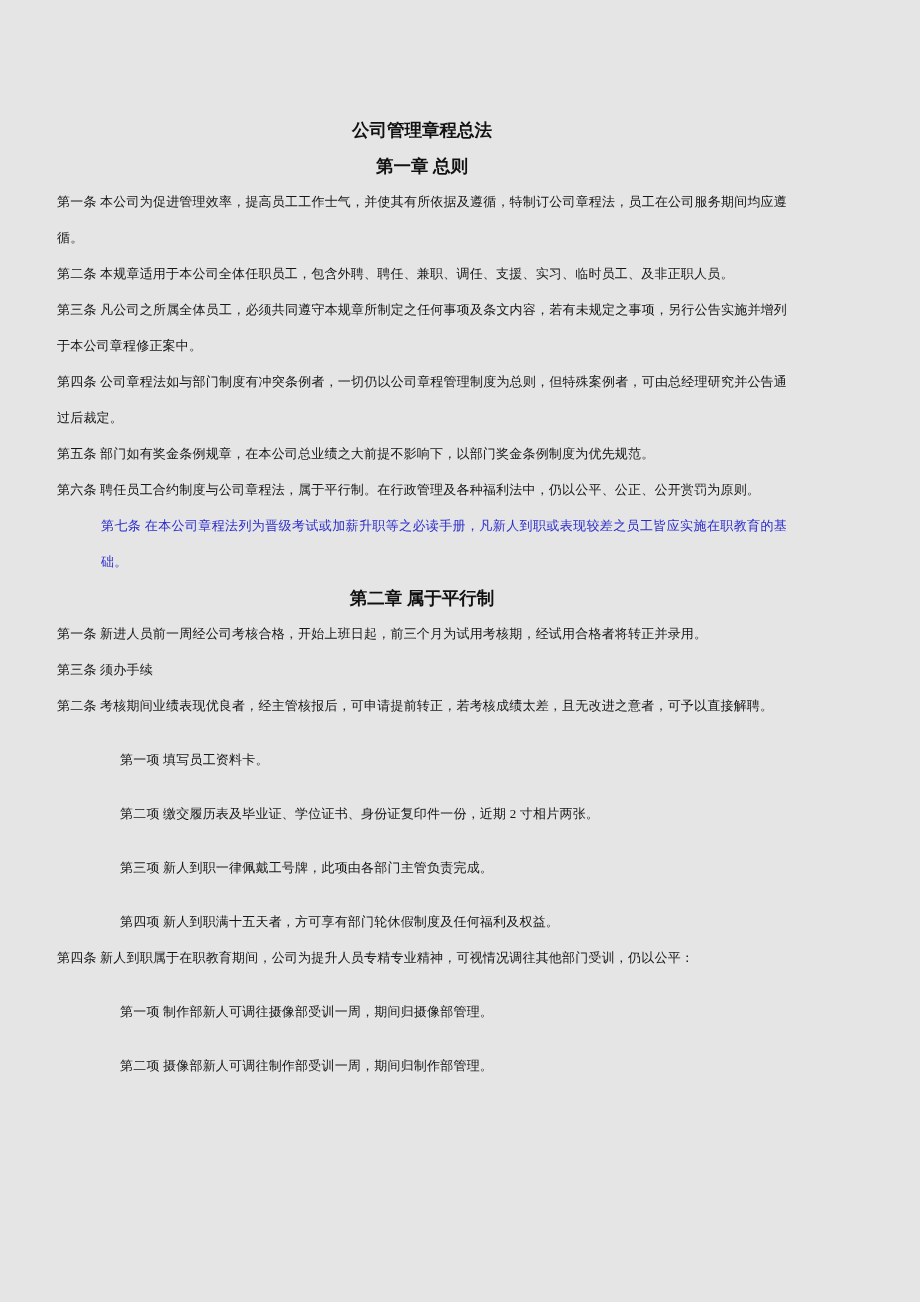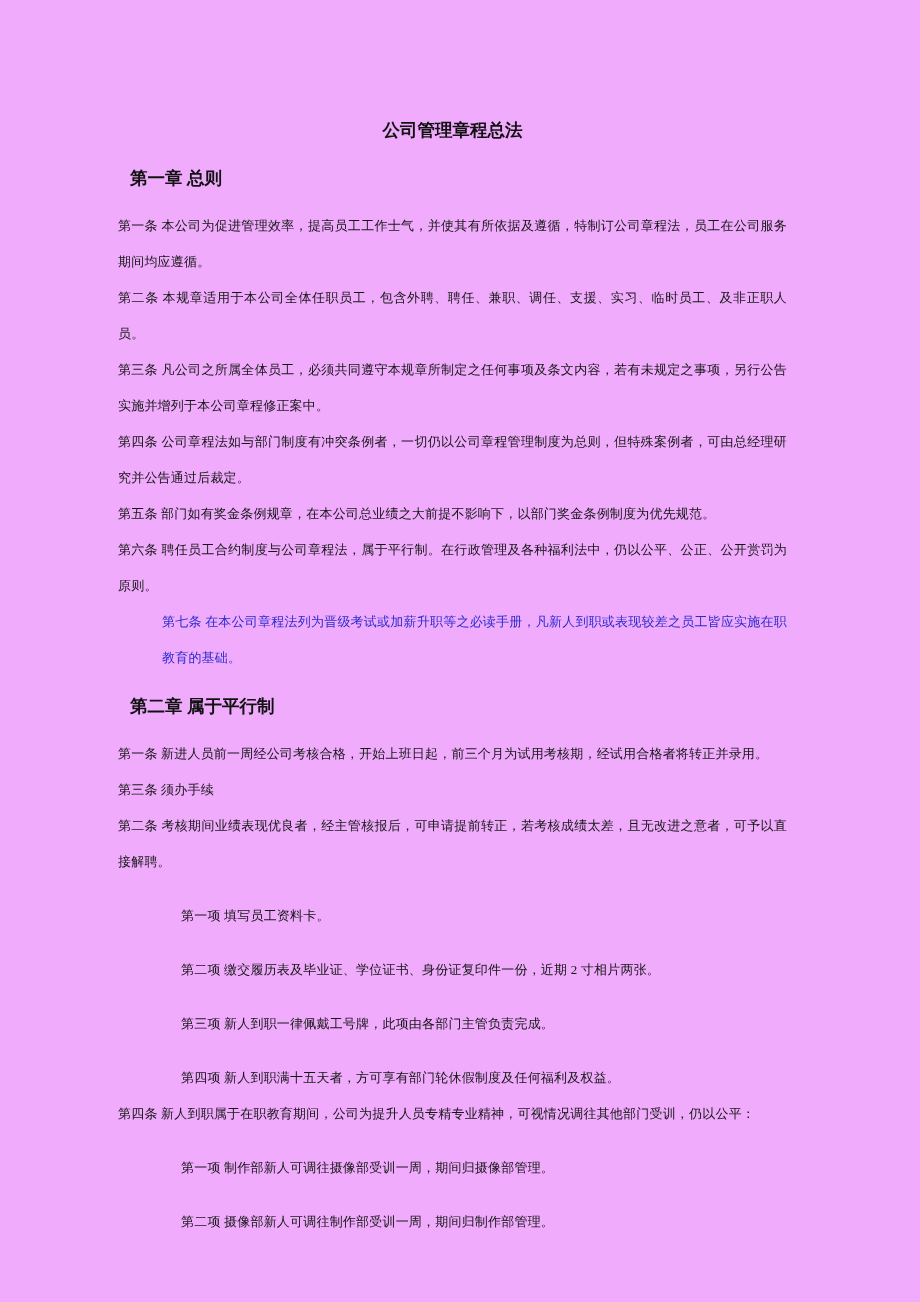--- a/index.html
+++ b/index.html
@@ -11,35 +11,36 @@
     width: 920px;
     height: 1302px;
     overflow: hidden;
     font-family: "Liberation Serif", "DejaVu Serif", serif;
     color: #161616;
   }
   .page {
     box-sizing: border-box;
     width: 920px;
     height: 1302px;
-    padding: 112px 133px 0 118px;
-    background: #f0abfc;
+    padding: 112px 133px 0 57px;
+    background: #e5e5e5;
   }
   .doc-title {
     margin: 0;
     font-size: 17.5px;
     font-weight: bold;
     text-align: center;
     line-height: 36px;
     color: #111111;
   }
   .chapter-heading {
-    margin: 12px;
+    margin: 0;
     font-size: 17.5px;
     font-weight: bold;
+    text-align: center;
     line-height: 36px;
     color: #111111;
   }
   .para {
     margin: 0;
     font-size: 13px;
     line-height: 36px;
     text-align: justify;
     text-justify: inter-character;
     letter-spacing: 0.2px;

